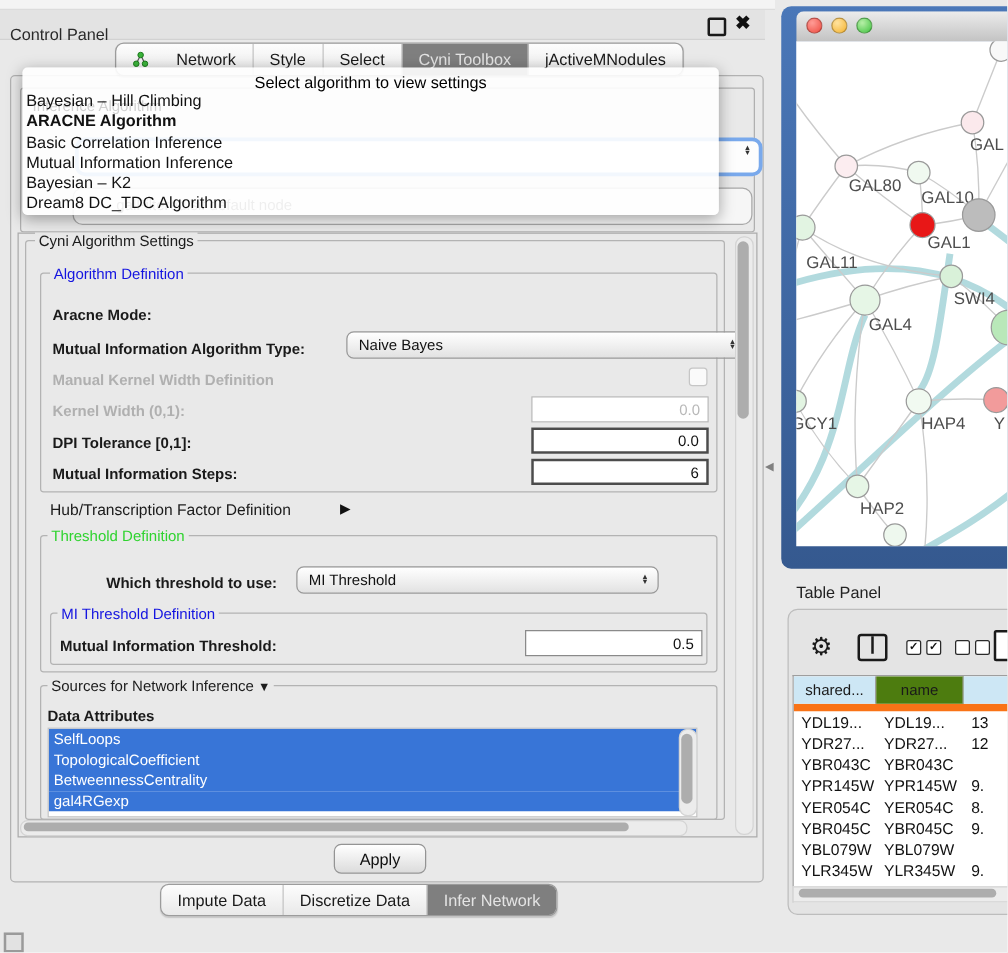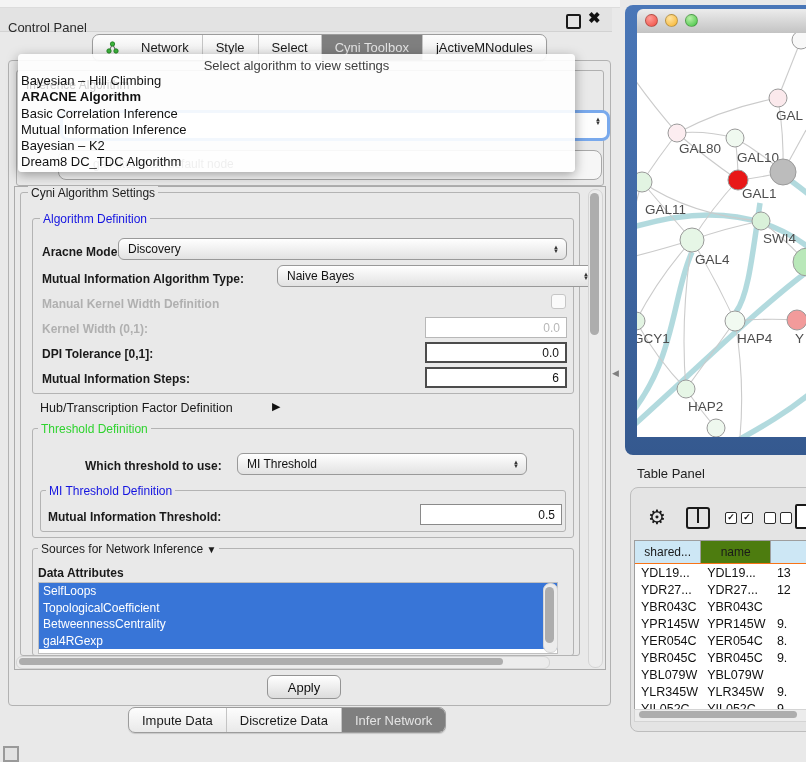--- a/index.html
+++ b/index.html
@@ -22,21 +22,21 @@
   
   #main-panel{left:8px;top:60px;width:601px;height:644px;background:#e9e9e9;border:1px solid #b2b2b2;border-radius:4px;}
   #hidden-group{left:16px;top:70px;width:586px;height:114px;border:1px solid #b0b0b0;border-radius:3px;}
   .ghost-combo{border-radius:8px;background:#f6f6f6;}
   #ghost-combo-alg{left:60px;top:110px;width:544px;height:25px;border:3px solid #79a9ec;border-radius:8px;background:#fdfdfd;}
   #ghost-combo-table{left:58px;top:150px;width:542px;height:28px;border:1px solid #a8a8a8;}
   #ghost-combo-table span{position:absolute;left:34px;top:6px;font-size:12px;color:#555;}
   .spin{display:flex;flex-direction:column;align-items:center;justify-content:center;line-height:4px;font-size:6px;color:#333;}
   
   #dropdown{left:18px;top:54px;width:557px;height:118px;background:rgba(255,255,255,0.9);border-radius:4px;box-shadow:0 3px 12px rgba(0,0,0,0.35);z-index:5;}
-  #dd-placeholder{left:0;top:4px;width:100%;text-align:center;font-size:13px;color:#404040;}
+  #dd-placeholder{left:0;top:4px;width:100%;text-align:center;font-size:13px;color:#000000;}
   #dd-list{left:2px;top:19px;right:2px;}
   .dd-item{height:16.3px;font-size:13px;color:#111;padding-left:1px;white-space:nowrap;}
   .dd-item.bold{font-weight:bold;}
   #ghost-inference{left:8px;top:24px;font-size:12px;color:#333;opacity:.22;}
   
   #settings-viewport{left:14px;top:186px;width:590px;height:482px;border:1px solid #ababab;background:#e9e9e9;}
   .group{position:absolute;border:1px solid #b3b3b3;border-radius:3px;}
   .group-title{position:absolute;font-size:12px;background:#e9e9e9;padding:0 3px;white-space:nowrap;}
   .t-black{color:#1c1c1c;}
   .t-blue{color:#1414e0;}
@@ -66,21 +66,21 @@
   #net-frame{left:625px;top:5px;width:181px;height:450px;background:linear-gradient(#4a77b8,#35598f);border-radius:8px 0 0 8px;}
   #net-titlebar{left:637px;top:9px;width:169px;height:24px;background:linear-gradient(#ececec,#c3c3c3);border-radius:6px 0 0 0;border-bottom:1px solid #9b9b9b;}
   .traffic{position:absolute;top:5px;width:13px;height:13px;border-radius:50%;border:1px solid rgba(0,0,0,.25);box-sizing:border-box;}
   #tl-close{left:8px;background:radial-gradient(circle at 35% 30%,#ff9d97,#ee4b40);}
   #tl-min{left:28px;background:radial-gradient(circle at 35% 30%,#ffe3a0,#f5b32e);}
   #tl-zoom{left:48px;background:radial-gradient(circle at 35% 30%,#b8f0a8,#3fc23f);}
   #net-canvas{left:637px;top:33px;width:169px;height:404px;background:#fff;overflow:hidden;}
   #tablepanel-label{left:637px;top:466px;font-size:13px;color:#222;}
   #table-container{left:630px;top:487px;width:186px;height:243px;background:#e4e4e4;border:1px solid #bdbdbd;border-radius:8px;}
   #table-inner{left:634px;top:540px;width:172px;height:181px;background:#fff;border:1px solid #9e9e9e;border-bottom:none;overflow:hidden;}
-  #tbl-header{display:flex;height:22px;border-bottom:1px solid #f97316;}
+  #tbl-header{display:flex;height:22px;border-bottom:6px solid #f97316;}
   .th{display:flex;align-items:center;justify-content:center;font-size:12px;color:#1a1a1a;border-right:1px solid #9e9e9e;box-sizing:border-box;background:#4d7c0f;}
   .th.hl{background:#cde7f5;}
   .tr{display:flex;height:17px;}
   .td{font-size:12.5px;color:#111;padding-left:6px;box-sizing:border-box;white-space:nowrap;overflow:hidden;display:flex;align-items:center;}
   
   #gear-icon{left:648px;top:505px;font-size:20px;color:#1a1a1a;}
   #split-icon{left:686px;top:507px;width:20px;height:18px;border:2px solid #1a1a1a;border-radius:3px;}
   #split-icon div{position:absolute;left:9px;top:0;width:2px;height:14px;background:#1a1a1a;}
   .cb-ico{position:absolute;width:10px;height:10px;border:1.5px solid #2a2a2a;border-radius:2px;background:#fff;font-size:9px;line-height:9px;text-align:center;color:#111;font-weight:bold;}
   #doc-icon{left:795px;top:504px;width:16px;height:21px;border:2px solid #1a1a1a;border-radius:2px;background:#fff;}
@@ -149,24 +149,20 @@
 
   <div id="settings-viewport" class="abs"></div>
 
   <div class="group" style="left:20px;top:192px;width:558px;height:462px;"></div>
   <div class="group-title t-black" style="left:28px;top:186px;">Cyni Algorithm Settings</div>
 
   <div class="group" style="left:32px;top:218px;width:540px;height:174px;"></div>
   <div class="group-title t-blue" style="left:40px;top:212px;">Algorithm Definition</div>
 
   <div class="lbl" style="left:42px;top:245px;">Aracne Mode:</div>
-  <div class="combo" style="left:118px;top:238px;width:449px;height:22px;">
-    <span>Discovery</span>
-    <span class="spin">▲<br>▼</span>
-  </div>
 
   <div class="lbl" style="left:42px;top:272px;">Mutual Information Algorithm Type:</div>
   <div class="combo" style="left:277px;top:265px;width:320px;height:22px;">
     <span>Naive Bayes</span>
     <span class="spin">▲<br>▼</span>
   </div>
 
   <div class="lbl dis" style="left:42px;top:297px;">Manual Kernel Width Definition</div>
   <div class="checkbox" style="left:551px;top:294px;"></div>
 

